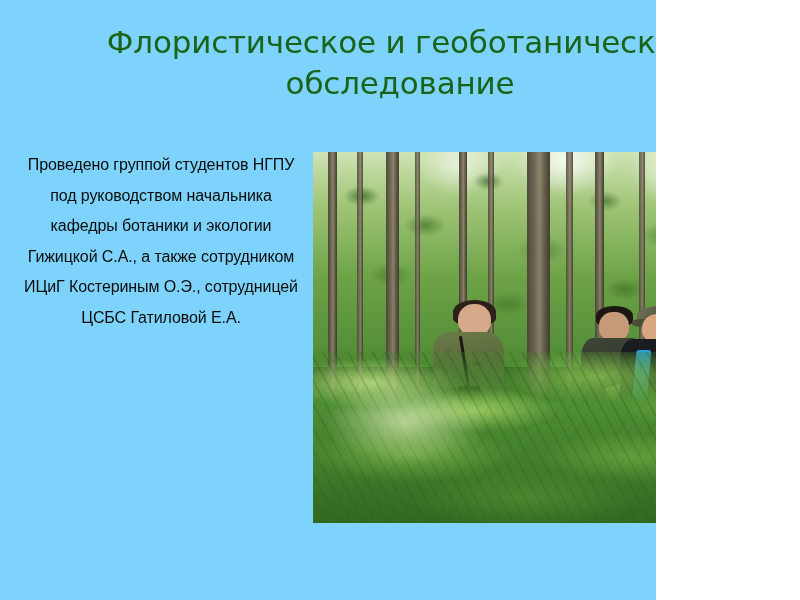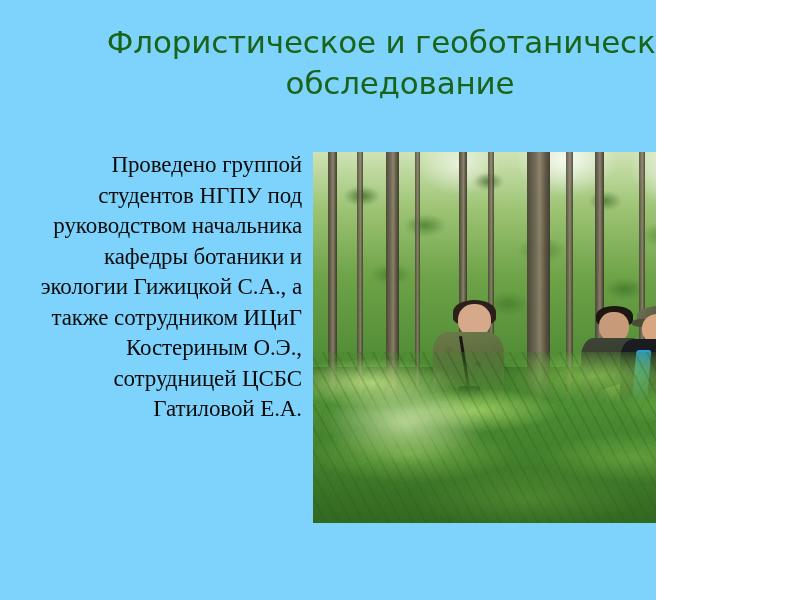--- a/index.html
+++ b/index.html
@@ -39,25 +39,25 @@
     white-space: pre-line;
   }
 
   
   .body-text {
     position: absolute;
     left: 20px;
     top: 150px;
     width: 282px;
     color: #0c0c0c;
-    font-family: Liberation Serif, serif;
-    font-size: 23px;
+    font-family: Liberation Sans, sans-serif;
+    font-size: 16px;
     line-height: 30.5px;
     font-weight: 400;
-    text-align: right;
+    text-align: center;
     letter-spacing: -0.1px;
   }
 
   
   .photo {
     position: absolute;
     left: 313px;
     top: 152px;
     width: 487px;
     height: 371px;

